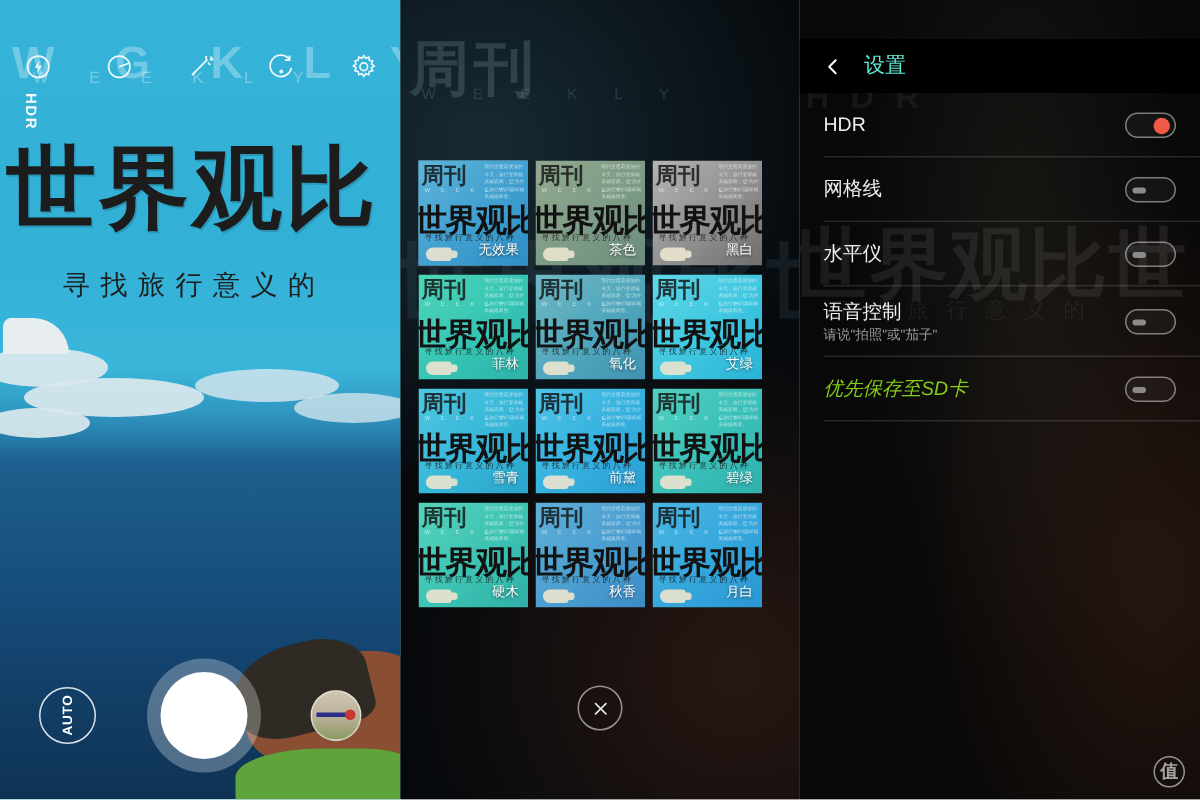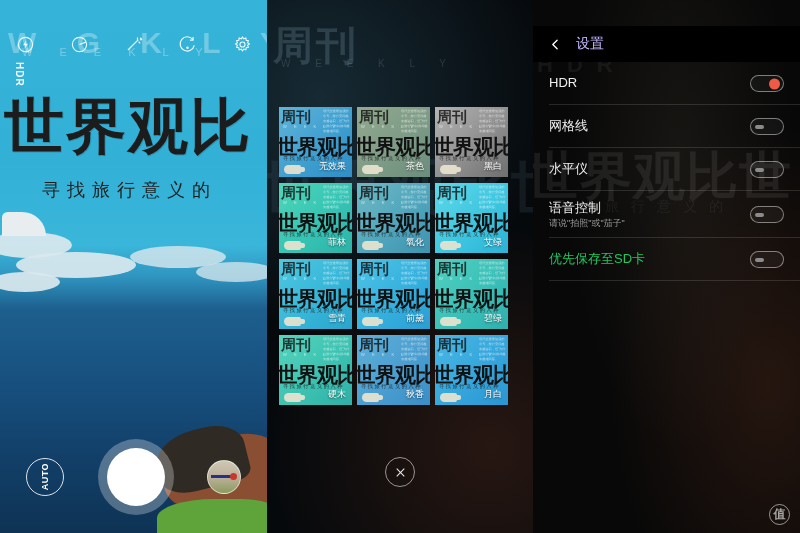--- a/index.html
+++ b/index.html
@@ -199,34 +199,34 @@
   .st-ghost3 {
     position:absolute; left:20px; top:198px; font-size:14px; letter-spacing:12px;
     color:rgba(150,150,150,.11); white-space:nowrap;
   }
   .st-header {
     position:absolute; left:0; top:26px; width:267px; height:36px;
     display:flex; align-items:center; gap:14px; padding:0 16px;
     background:#000; z-index:3;
   }
   .st-back { color:#fff; display:flex; align-items:center; }
-  .st-title { color:#c4b5fd; font-size:14px; }
+  .st-title { color:#5eead4; font-size:14px; }
   .st-list { position:absolute; left:0; top:62px; width:267px; z-index:2; }
   .st-row {
     position:relative; height:43px; display:flex; align-items:center;
     justify-content:space-between; padding:0 16px;
   }
   .st-row::after {
     content:""; position:absolute; left:16px; right:0; bottom:0; height:1px;
     background:rgba(255,255,255,.13);
   }
   .st-row.tall { height:47px; }
   .st-labels { display:flex; flex-direction:column; gap:2px; }
   .st-label { color:#efefef; font-size:13px; line-height:1.15; }
-  .st-label.dim { color:#22c55e; }
+  .st-label.dim { color:#84cc16;font-style:italic; }
   .st-sub { color:#9b9b9b; font-size:9px; line-height:1.15; }
   .toggle {
     width:34px; height:17px; border-radius:9px; position:relative;
     border:1px solid rgba(255,255,255,.45); background:rgba(255,255,255,.04);
     flex:0 0 auto;
   }
   .toggle .knob {
     position:absolute; top:50%; transform:translateY(-50%);
     width:11px; height:11px; border-radius:50%;
   }

